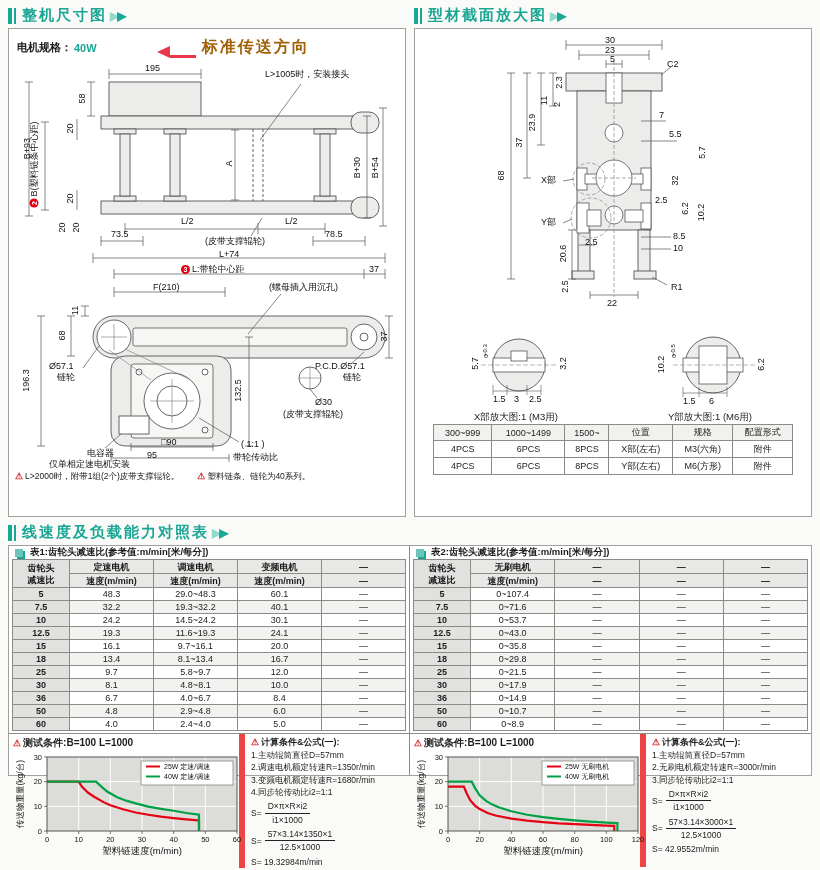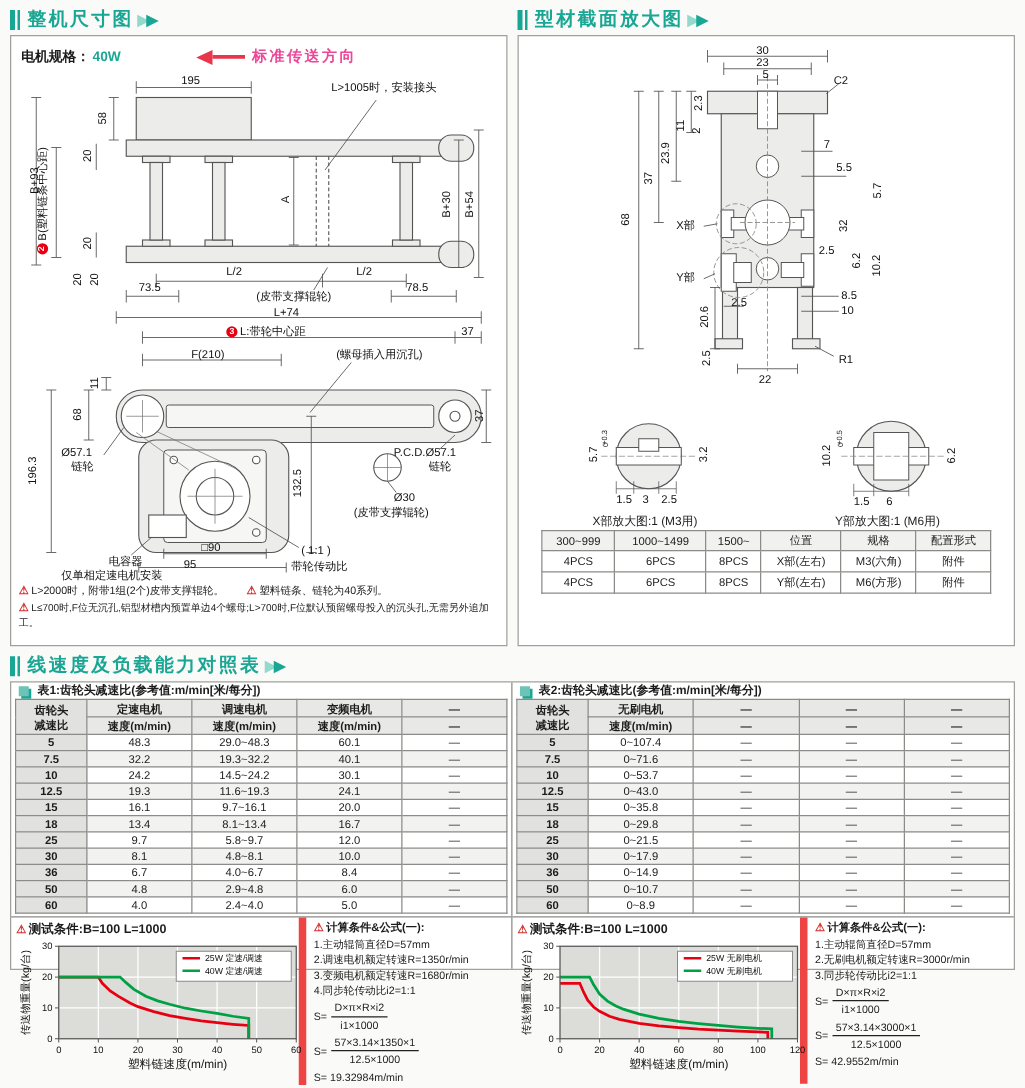--- a/index.html
+++ b/index.html
@@ -14,21 +14,21 @@
   .chev.c1{color:#93d9cc;margin-right:-5px;}
   .chev.c2{color:#1aa694;}
   .box{border:1px solid #a0a09c;background:#fff;box-sizing:border-box;}
   .top-row{display:flex;gap:8px;}
   .col-l{width:398px;}
   .col-r{width:398px;}
   .tall-box{height:489px;position:relative;overflow:hidden;}
   
   .meta-row{display:flex;align-items:center;padding:8px 8px 0 8px;font-size:11px;font-weight:bold;}
   .teal-val{color:#1aa694;font-weight:bold;margin-left:2px;}
-  .dir-arrow{display:flex;align-items:center;margin-left:60px;color:#ec4899;font-weight:bold;font-size:12px;letter-spacing:2px;}
+  .dir-arrow{display:flex;align-items:flex-end;margin-left:60px;color:#a16207;font-weight:bold;font-size:16px;letter-spacing:2px;}
   .ah{width:0;height:0;border-top:6px solid transparent;border-bottom:6px solid transparent;border-right:13px solid #e8374a;}
   .ashaft{width:26px;height:3px;background:#e8374a;margin-right:6px;}
   
   .draw{position:relative;margin:0 auto;}
   .draw svg{position:absolute;left:0;top:0;}
   .d{position:absolute;font-size:9px;line-height:1;white-space:nowrap;color:#111;}
   .r{transform:rotate(-90deg);transform-origin:center;}
   .tol{font-size:6px;}
   .mark{display:inline-block;width:9px;height:9px;border-radius:50%;background:#e60012;color:#fff;font-size:7px;line-height:9px;text-align:center;font-weight:bold;margin-right:1px;}
   .mrow{display:inline-flex;align-items:center;gap:1px;}
@@ -229,21 +229,20 @@
           <span class="d" style="left:302px;top:112px;">P.C.D.Ø57.1</span>
           <span class="d" style="left:330px;top:123px;">链轮</span>
           <span class="d r" style="left:366px;top:82px;">37</span>
         </div>
 
         <div class="notes">
           <div class="row1">
             <span><span class="warn">⚠</span><span>L&gt;2000时，附带1组(2个)皮带支撑辊轮。</span></span>
             <span><span class="warn">⚠</span><span>塑料链条、链轮为40系列。</span></span>
           </div>
-          <div class="note-s"><span class="warn">⚠</span><span>L≤700时,F位无沉孔,铝型材槽内预置单边4个螺母;L&gt;700时,F位默认预留螺母投入的沉头孔,无需另外追加工。</span></div>
         </div>
       </div>
     </div>
 
     <div class="col-r">
       <div class="sec-header">
         <div class="bar1"></div>
         <div class="bar2"></div>
         <span class="sec-title">型材截面放大图</span>
         <span class="chev c1">▶</span>

